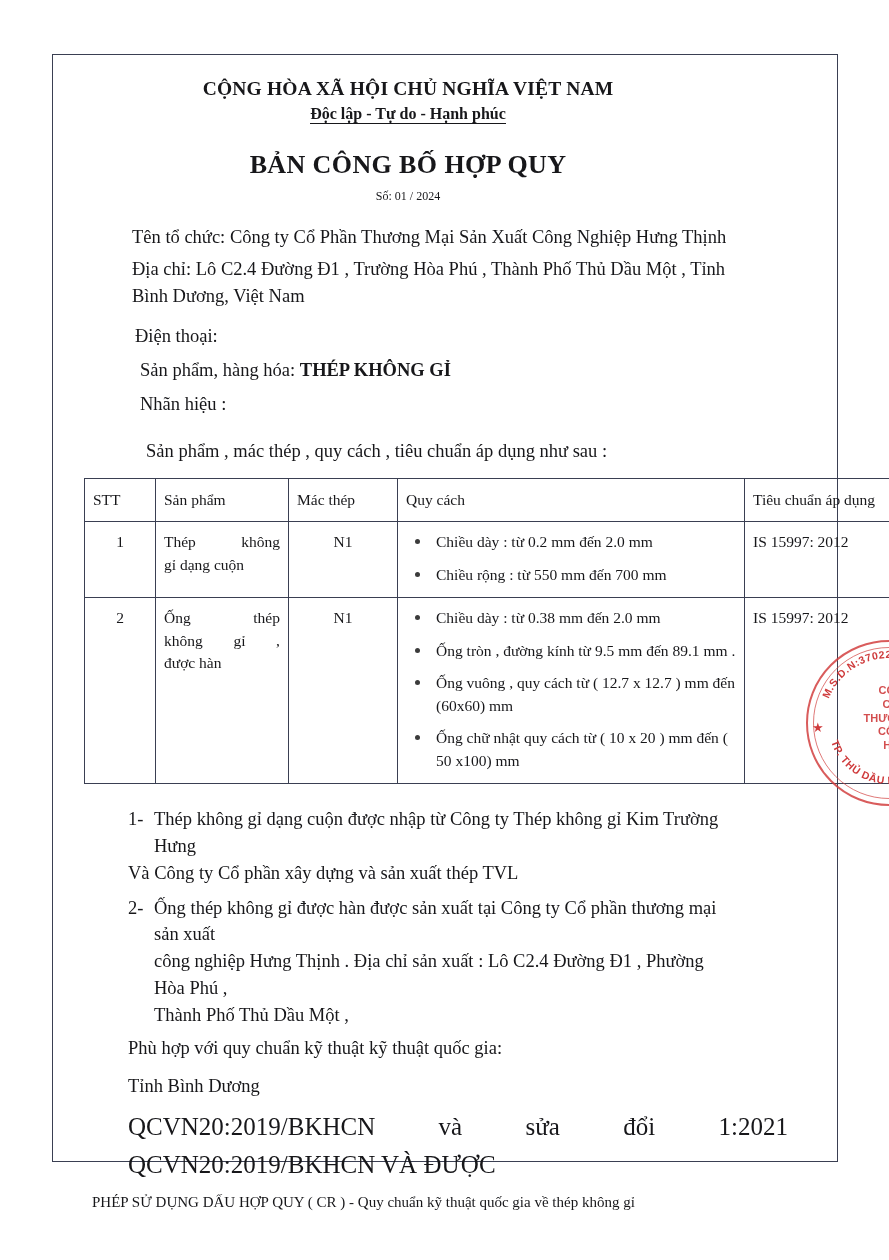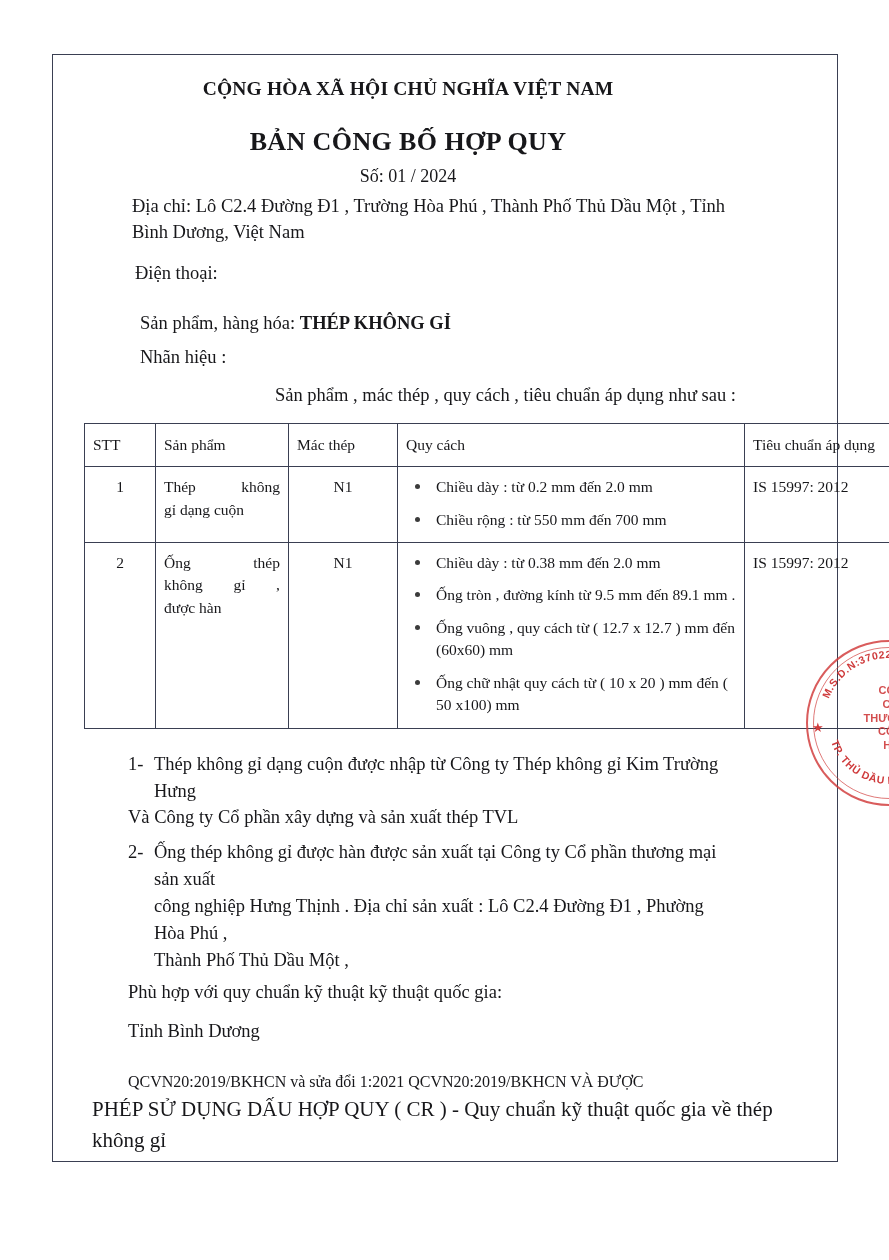--- a/index.html
+++ b/index.html
@@ -55,35 +55,35 @@
     padding-bottom: 1px;
   }
 
   .doc-title {
     font-weight: bold;
     font-size: 26px;
     margin-top: 27px;
     letter-spacing: 0.4px;
   }
   .doc-number {
-    font-size: 18px;
+    font-size: 12px;
     margin-top: 9px;
   }
 
   .para {
     font-size: 18.5px;
     line-height: 1.42;
     margin-top: 11px;
   }
   .p-org { margin-left: 52px; margin-top: 20px; }
   .p-addr { margin-left: 52px; margin-top: 6px; }
   .p-phone { margin-left: 55px; margin-top: 14px; }
-  .p-prod { margin-left: 60px; margin-top: 24px; }
+  .p-prod { margin-left: 60px; margin-top: 8px; }
   .p-brand { margin-left: 60px; margin-top: 8px; }
-  .p-intro { margin-left: 66px; margin-top: 12px; text-align: right; }
+  .p-intro { margin-left: 66px; margin-top: 20px; }
 
   .bold { font-weight: bold; }
 
   
   table.spec {
     border-collapse: collapse;
     width: 714px;
     margin-top: 14px;
     margin-left: 4px;
     table-layout: fixed;
@@ -160,30 +160,30 @@
   .note-indent { margin-left: 74px; }
 
   .tail {
     margin-left: 48px;
     margin-top: 12px;
     font-size: 18.5px;
     line-height: 1.45;
   }
   .tail-just {
     margin-left: 48px;
-    margin-top: 25px;
-    font-size: 16px;
+    margin-top: 8px;
+    font-size: 25px;
     line-height: 1.5;
     text-align: justify;
     width: 660px;
   }
   .tail-last {
     margin-left: 12px;
-    margin-top: 0;
-    font-size: 21px;
+    margin-top: 8px;
+    font-size: 15px;
     line-height: 1.5;
     width: 700px;
   }
 
   
   .seal {
     position: absolute;
     left: 806px;
     top: 640px;
     width: 170px;
@@ -246,24 +246,29 @@
   }
 </style>
 </head>
 <body>
 
 <div class="page-frame"></div>
 
 <div class="content">
 
   <div class="center natl-title">CỘNG HÒA XÃ HỘI CHỦ NGHĨA VIỆT NAM</div>
+  <div class="center natl-sub"><span>Độc lập - Tự do - Hạnh phúc</span></div>
 
   <div class="center doc-title">BẢN CÔNG BỐ HỢP QUY</div>
   <div class="center doc-number">Số: 01 / 2024</div>
 
+  <div class="para p-org">
+    <span>Tên tổ chức:</span>
+    <span>Công ty Cổ Phần Thương Mại Sản Xuất Công Nghiệp Hưng Thịnh</span>
+  </div>
 
   <div class="para p-addr">
     <span>Địa chỉ:</span>
     <span>Lô C2.4 Đường Đ1 , Trường Hòa Phú , Thành Phố Thủ Dầu Một , Tỉnh</span>
     <div>Bình Dương, Việt Nam</div>
   </div>
 
   <div class="para p-phone">Điện thoại:</div>
 
   <div class="para p-prod">

